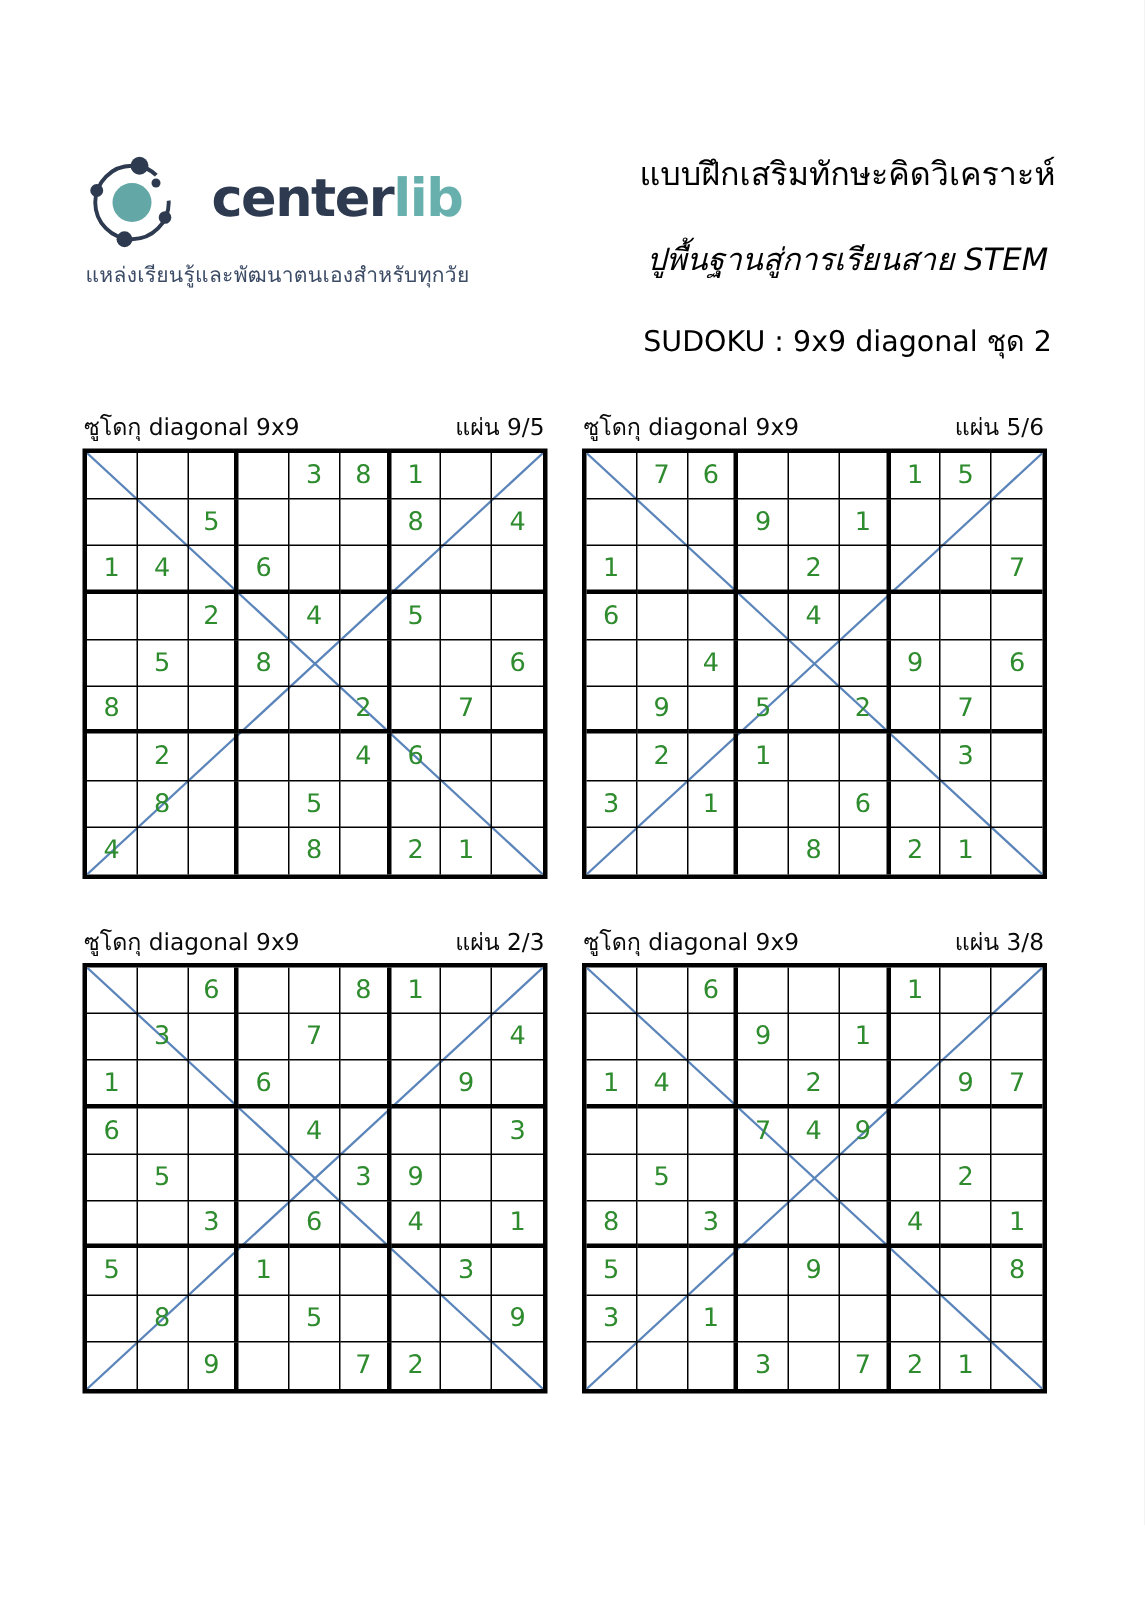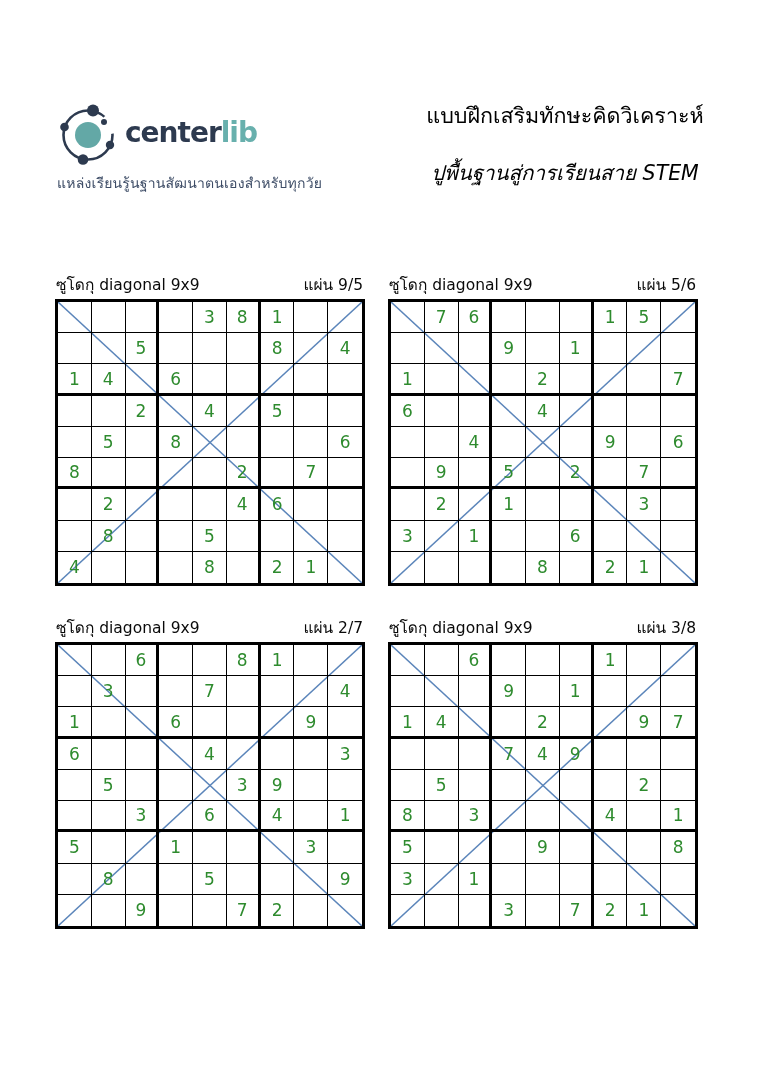--- a/index.html
+++ b/index.html
@@ -4,21 +4,21 @@
 <style>
   html,body{margin:0;padding:0;background:#e9e9e9;}
   #page{
     position:relative;width:763px;height:1080px;background:#ffffff;
     font-family:"DejaVu Sans","Liberation Sans",sans-serif;overflow:hidden;
   }
   
   #logo{position:absolute;left:57px;top:100px;}
   #logo-row{display:flex;align-items:center;}
   #logo-icon{width:64px;height:66px;}
-  #logo-text{font-size:28px;font-weight:bold;letter-spacing:-1px;line-height:1;margin-left:4px;}
+  #logo-text{font-size:35px;font-weight:bold;letter-spacing:-1px;line-height:1;margin-left:20px;}
   .brand-a{color:#2d3a4f;}
   .brand-b{color:#68b0ad;}
   #logo-tagline{margin-top:6px;font-size:14px;color:#3d4c66;letter-spacing:.2px;}
   
   #title-block{position:absolute;left:400px;top:98px;width:330px;text-align:center;color:#000;}
   #title-block .t1{font-size:21.5px;margin-bottom:24px;}
   #title-block .t2{font-size:20.5px;margin-bottom:23px;font-style:italic;}
   #title-block .t3{font-size:19px;}
   
   .puzzle{position:absolute;width:310px;}
@@ -53,26 +53,27 @@
         <circle cx="54" cy="24" r="10" fill="#ffffff"></circle>
         <circle cx="31" cy="35" r="13" fill="#63a8a6"></circle>
         <circle cx="36" cy="10.5" r="6" fill="#2d3a4f"></circle>
         <circle cx="7.5" cy="27" r="4.3" fill="#2d3a4f"></circle>
         <circle cx="26" cy="59.5" r="5.3" fill="#2d3a4f"></circle>
         <circle cx="53" cy="45" r="4.2" fill="#2d3a4f"></circle>
         <circle cx="47" cy="22" r="3" fill="#2d3a4f"></circle>
       </svg>
       <div id="logo-text"><span class="brand-a">center</span><span class="brand-b">lib</span></div>
     </div>
-    <div id="logo-tagline">แหล่งเรียนรู้นฐานสัฒนาตนเองสำหรับทุกวัย</div>
+    <div id="logo-tagline">แหล่งเรียนรู้และพัฒนาตนเองสำหรับทุกวัย</div>
   </div>
 
   <div id="title-block">
     <div class="t1">แบบฝึกเสริมทักษะคิดวิเคราะห์</div>
     <div class="t2">ปูพื้นฐานสู่การเรียนสาย STEM</div>
+    <div class="t3">SUDOKU : 9x9 diagonal ชุด 2</div>
   </div>
 
   <div class="puzzle" id="puzzle-0">
     <div class="puzzle-header">
       <span>ซูโดกุ diagonal 9x9</span>
       <span>แผ่น 9/5</span>
     </div>
     <div class="grid-wrap">
       <svg class="diag" viewBox="0 0 100 100" preserveAspectRatio="none">
         <line x1="0" y1="0" x2="100" y2="100"></line>
@@ -256,21 +257,21 @@
           <div class="cell nb">2</div>
           <div class="cell nb">1</div>
           <div class="cell nr nb"></div>
         </div>
     </div>
   </div>
 
   <div class="puzzle" id="puzzle-2">
     <div class="puzzle-header">
       <span>ซูโดกุ diagonal 9x9</span>
-      <span>แผ่น 2/7</span>
+      <span>แผ่น 2/3</span>
     </div>
     <div class="grid-wrap">
       <svg class="diag" viewBox="0 0 100 100" preserveAspectRatio="none">
         <line x1="0" y1="0" x2="100" y2="100"></line>
           <line x1="0" y1="100" x2="100" y2="0"></line>
       </svg>
       <div class="cells">
           <div class="cell"></div>
           <div class="cell"></div>
           <div class="cell br">6</div>

